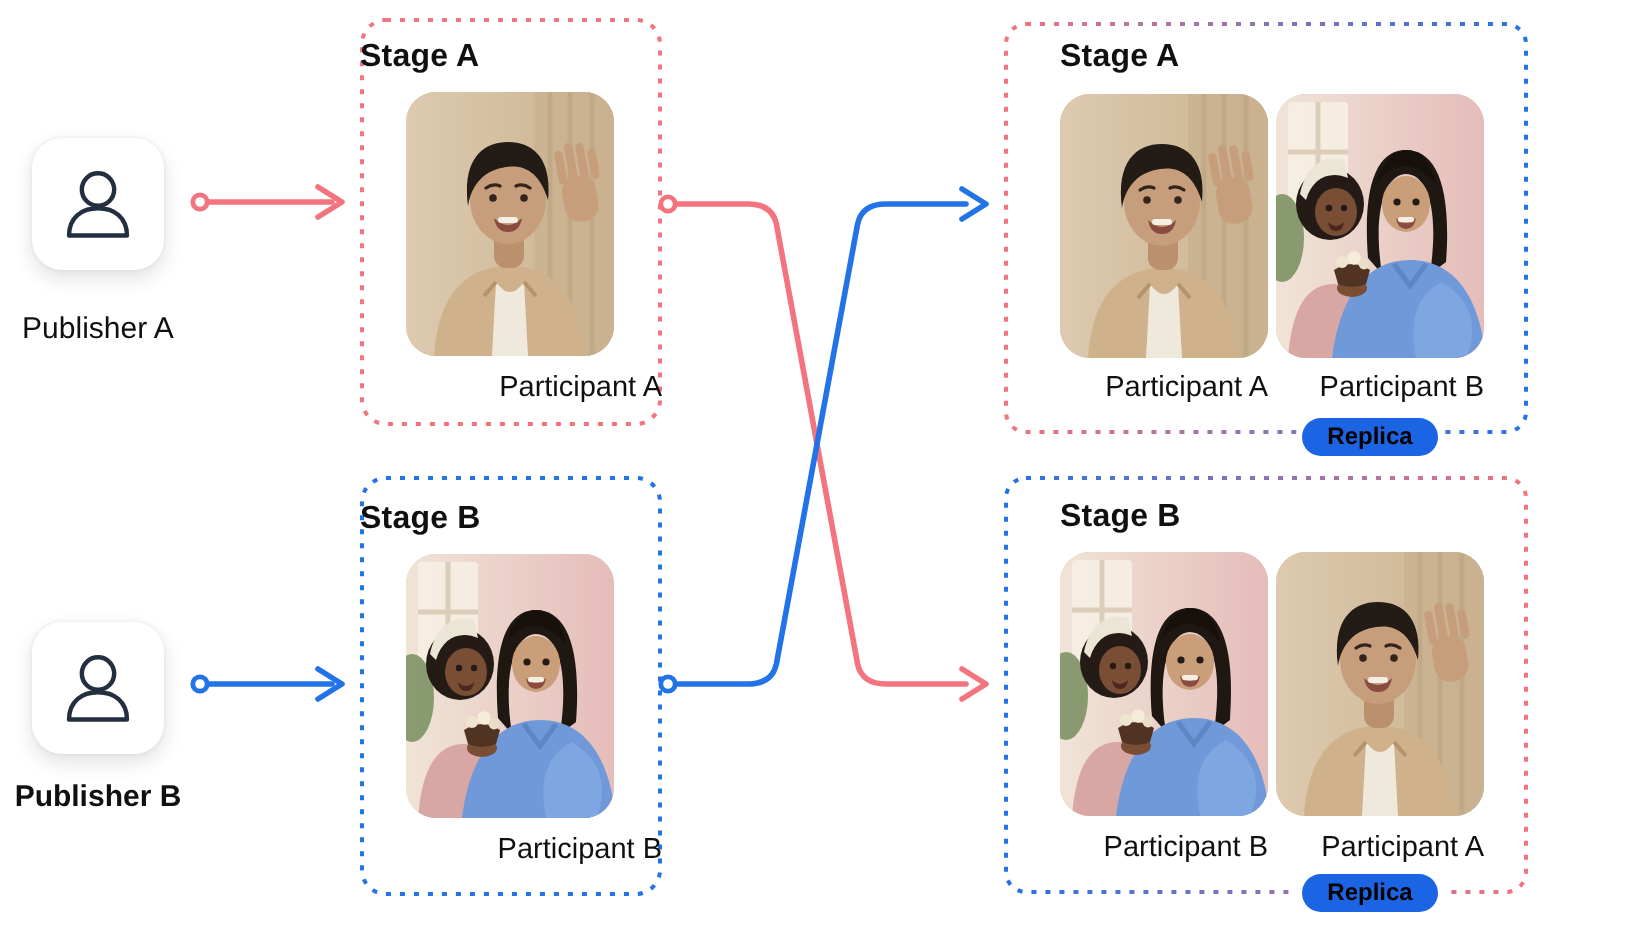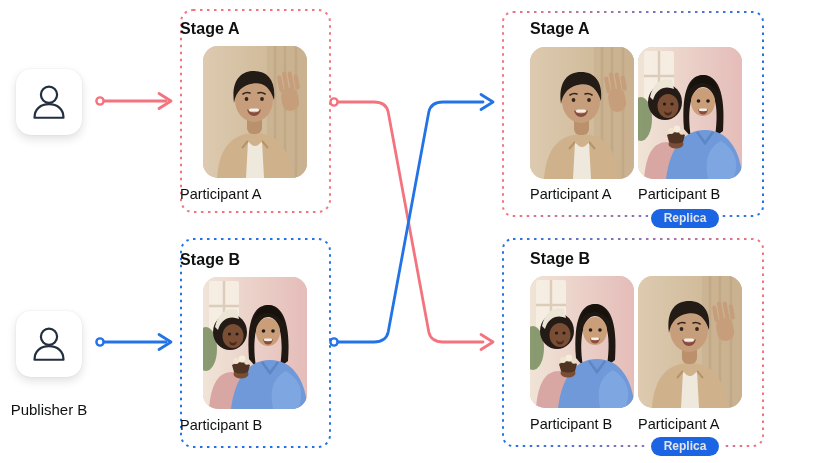--- a/index.html
+++ b/index.html
@@ -21,24 +21,24 @@
   }
   .pub-card svg{display:block;}
   .pub-label{position:absolute;width:98px;text-align:center;font-size:15px;z-index:2;}
   
   .stage-box{position:absolute;z-index:2;}
   .box-border{position:absolute;left:0;top:0;}
   .stage-title{position:absolute;left:0;right:0;text-align:left;font-weight:bold;font-size:16px;letter-spacing:.1px;}
   .rt-title{left:28px;right:0;width:212px;}
   .photo{position:absolute;width:104px;height:132px;border-radius:15px;overflow:hidden;background:#d8c7ad;}
   .photo svg{display:block;width:100%;height:100%;}
-  .p-label{position:absolute;height:20px;line-height:20px;text-align:left;font-size:14.5px;}
+  .p-label{position:absolute;height:20px;line-height:20px;text-align:right;font-size:14.5px;}
   .badge{
     position:absolute;width:68px;height:19px;border-radius:9.5px;z-index:3;
-    background:var(--replica-badge-bg,#1B64E4);color:#e5e5e5;
+    background:var(--replica-badge-bg,#1B64E4);color:#000000;
     font-size:12px;font-weight:bold;text-align:center;line-height:19px;
     box-shadow:0 0 0 3px #ffffff;
   }
   .hidden-defs{position:absolute;width:0;height:0;overflow:hidden;}
 </style>
 </head>
 <body>
 
 <svg class="hidden-defs" aria-hidden="true">
   <defs>
@@ -131,27 +131,28 @@
       <path d="M338,342 H374 Q386,342 388.2,332 L428.8,112 Q431,102 443,102 H483"></path>
       <path d="M481,94.5 L493,102 L481,109.5"></path>
     </g>
   </svg>
 
   <div class="pub-card" style="left:16px;top:69px;">
     <svg width="46" height="46" viewBox="0 0 54 54">
         <use href="#sym-person"></use>
       </svg>
   </div>
+  <div class="pub-label" style="left:0px;top:156px;">Publisher A</div>
 
   <div class="pub-card" style="left:16px;top:311px;">
     <svg width="46" height="46" viewBox="0 0 54 54">
         <use href="#sym-person"></use>
       </svg>
   </div>
-  <div class="pub-label" style="left:0px;top:401px;">Publisher B</div>
+  <div class="pub-label" style="left:0px;top:390px;font-weight:bold;">Publisher B</div>
 
   <div class="stage-box" style="left:180px;top:9px;width:151px;height:204px;">
     <svg class="box-border" width="151" height="204">
       <rect class="sa-stroke" x="1" y="1" width="149" height="202" rx="12" fill="none" stroke-width="2" stroke-dasharray="2.5 4.5"></rect>
     </svg>
     <div class="stage-title" style="top:11px;">Stage A</div>
     <div class="photo" style="left:23px;top:37px;">
       <svg viewBox="0 0 104 132">
           <use href="#sym-man"></use>
         </svg>

